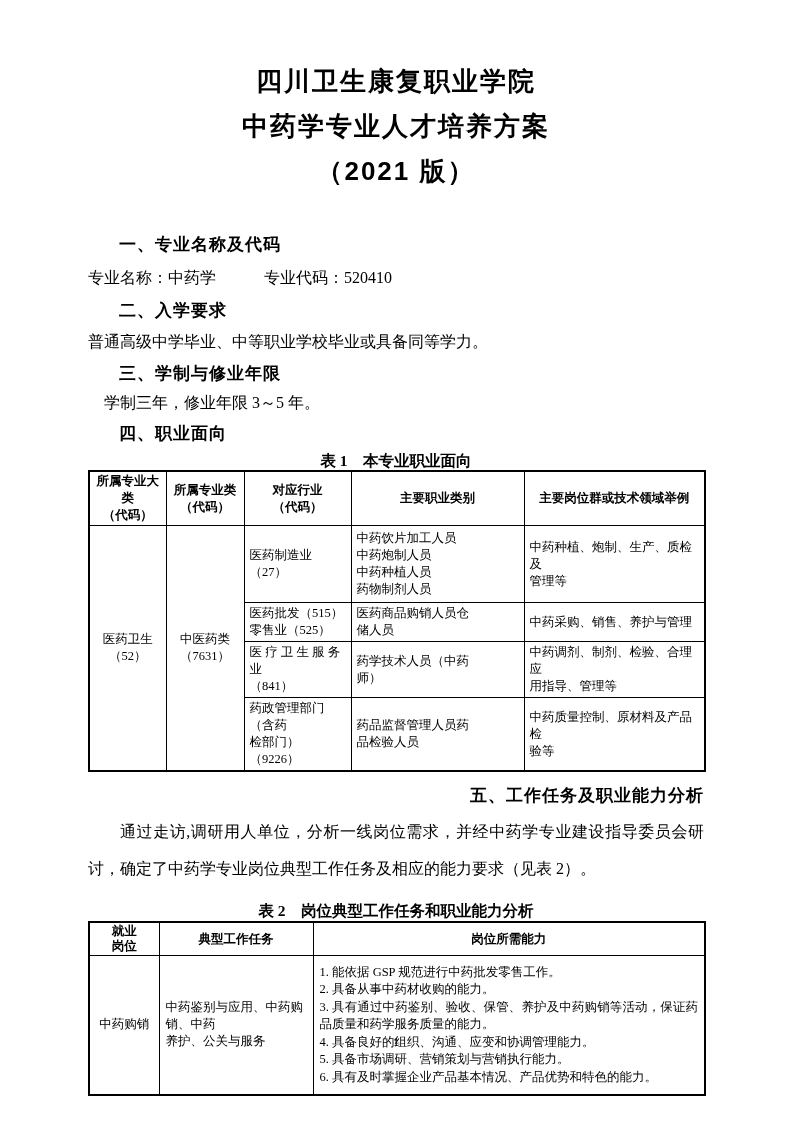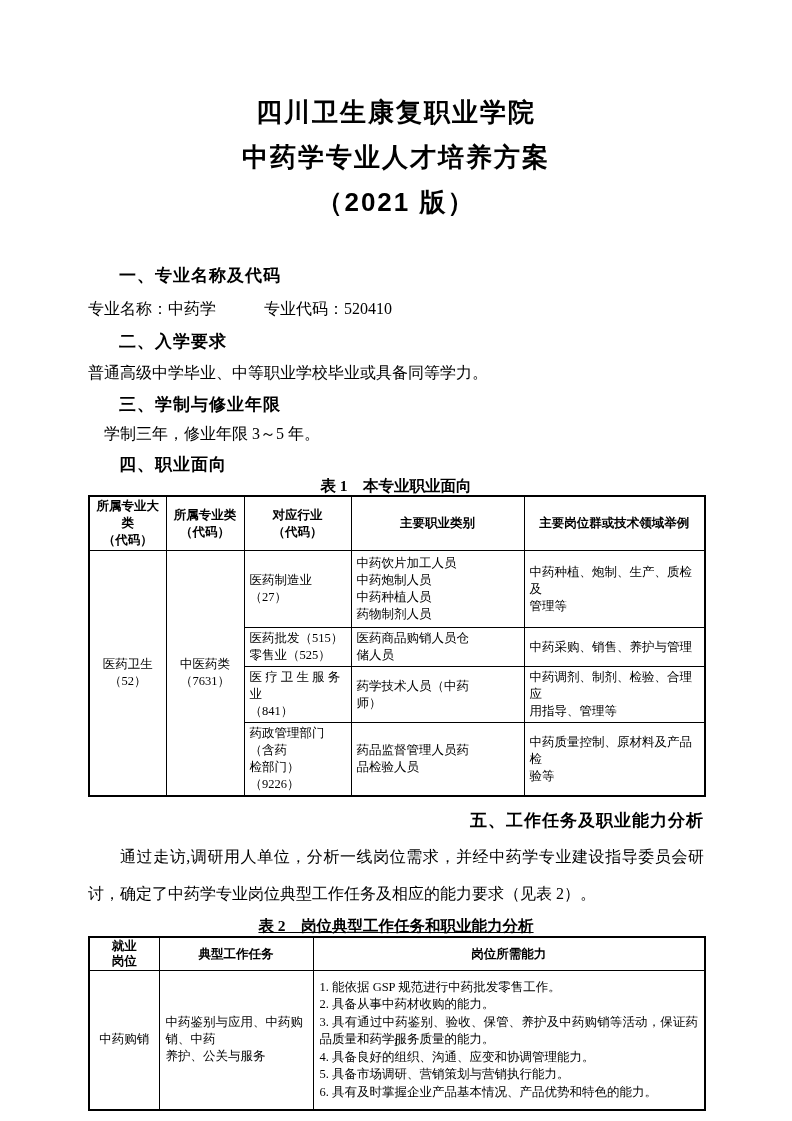--- a/index.html
+++ b/index.html
@@ -4,42 +4,42 @@
 <style>
   html,body { margin:0; padding:0; background:#888; }
   .page {
     width:792px; height:1121px; background:#ffffff; margin:0 auto;
     position:relative; overflow:hidden; color:#000;
     font-family:"Liberation Serif","DejaVu Serif",serif;
   }
   .content { position:absolute; left:88px; top:0; width:616px; }
 
   .title-block {
-    padding-top:90px; text-align:center; font-weight:bold;
+    padding-top:59px; text-align:center; font-weight:bold;
     font-size:26px; line-height:45px; letter-spacing:2px;
     font-family:"Liberation Sans","DejaVu Sans",sans-serif;
   }
 
   h2.sec {
     font-size:17px; font-weight:bold; margin:0; padding-left:31px;
     line-height:22px; letter-spacing:1px;
   }
   p.body { font-size:16px; margin:0; line-height:20px; }
 
   #sec1 { margin-top:40px; }
   #p1   { margin-top:12px; }
   #sec2 { margin-top:12px; }
   #p2   { margin-top:10px; }
   #sec3 { margin-top:11px; }
   #p3   { margin-top:8px;margin-left:16px;  }
   #sec4 { margin-top:10px; }
-  #cap1 {  }
+  #cap1 { margin-top:6px;  }
   #sec5 { margin-top:13px;text-align:right; }
   #p5   { margin-top:6px; line-height:37px; text-indent:32px; text-align:justify; }
-  #cap2 { margin-top:4px;text-decoration:underline; }
+  #cap2 { margin-top:14px; }
 
   p.caption {
     margin:0; text-align:center; font-weight:bold; font-size:15.5px; line-height:19px;
   }
 
   table { border-collapse:collapse; table-layout:fixed; width:616px; }
   .t1, .t2 { border:2px solid #000; }
   th, td { border:1px solid #000; font-weight:normal; }
 
   .t1 { font-size:12.5px;padding-left:13px; }

